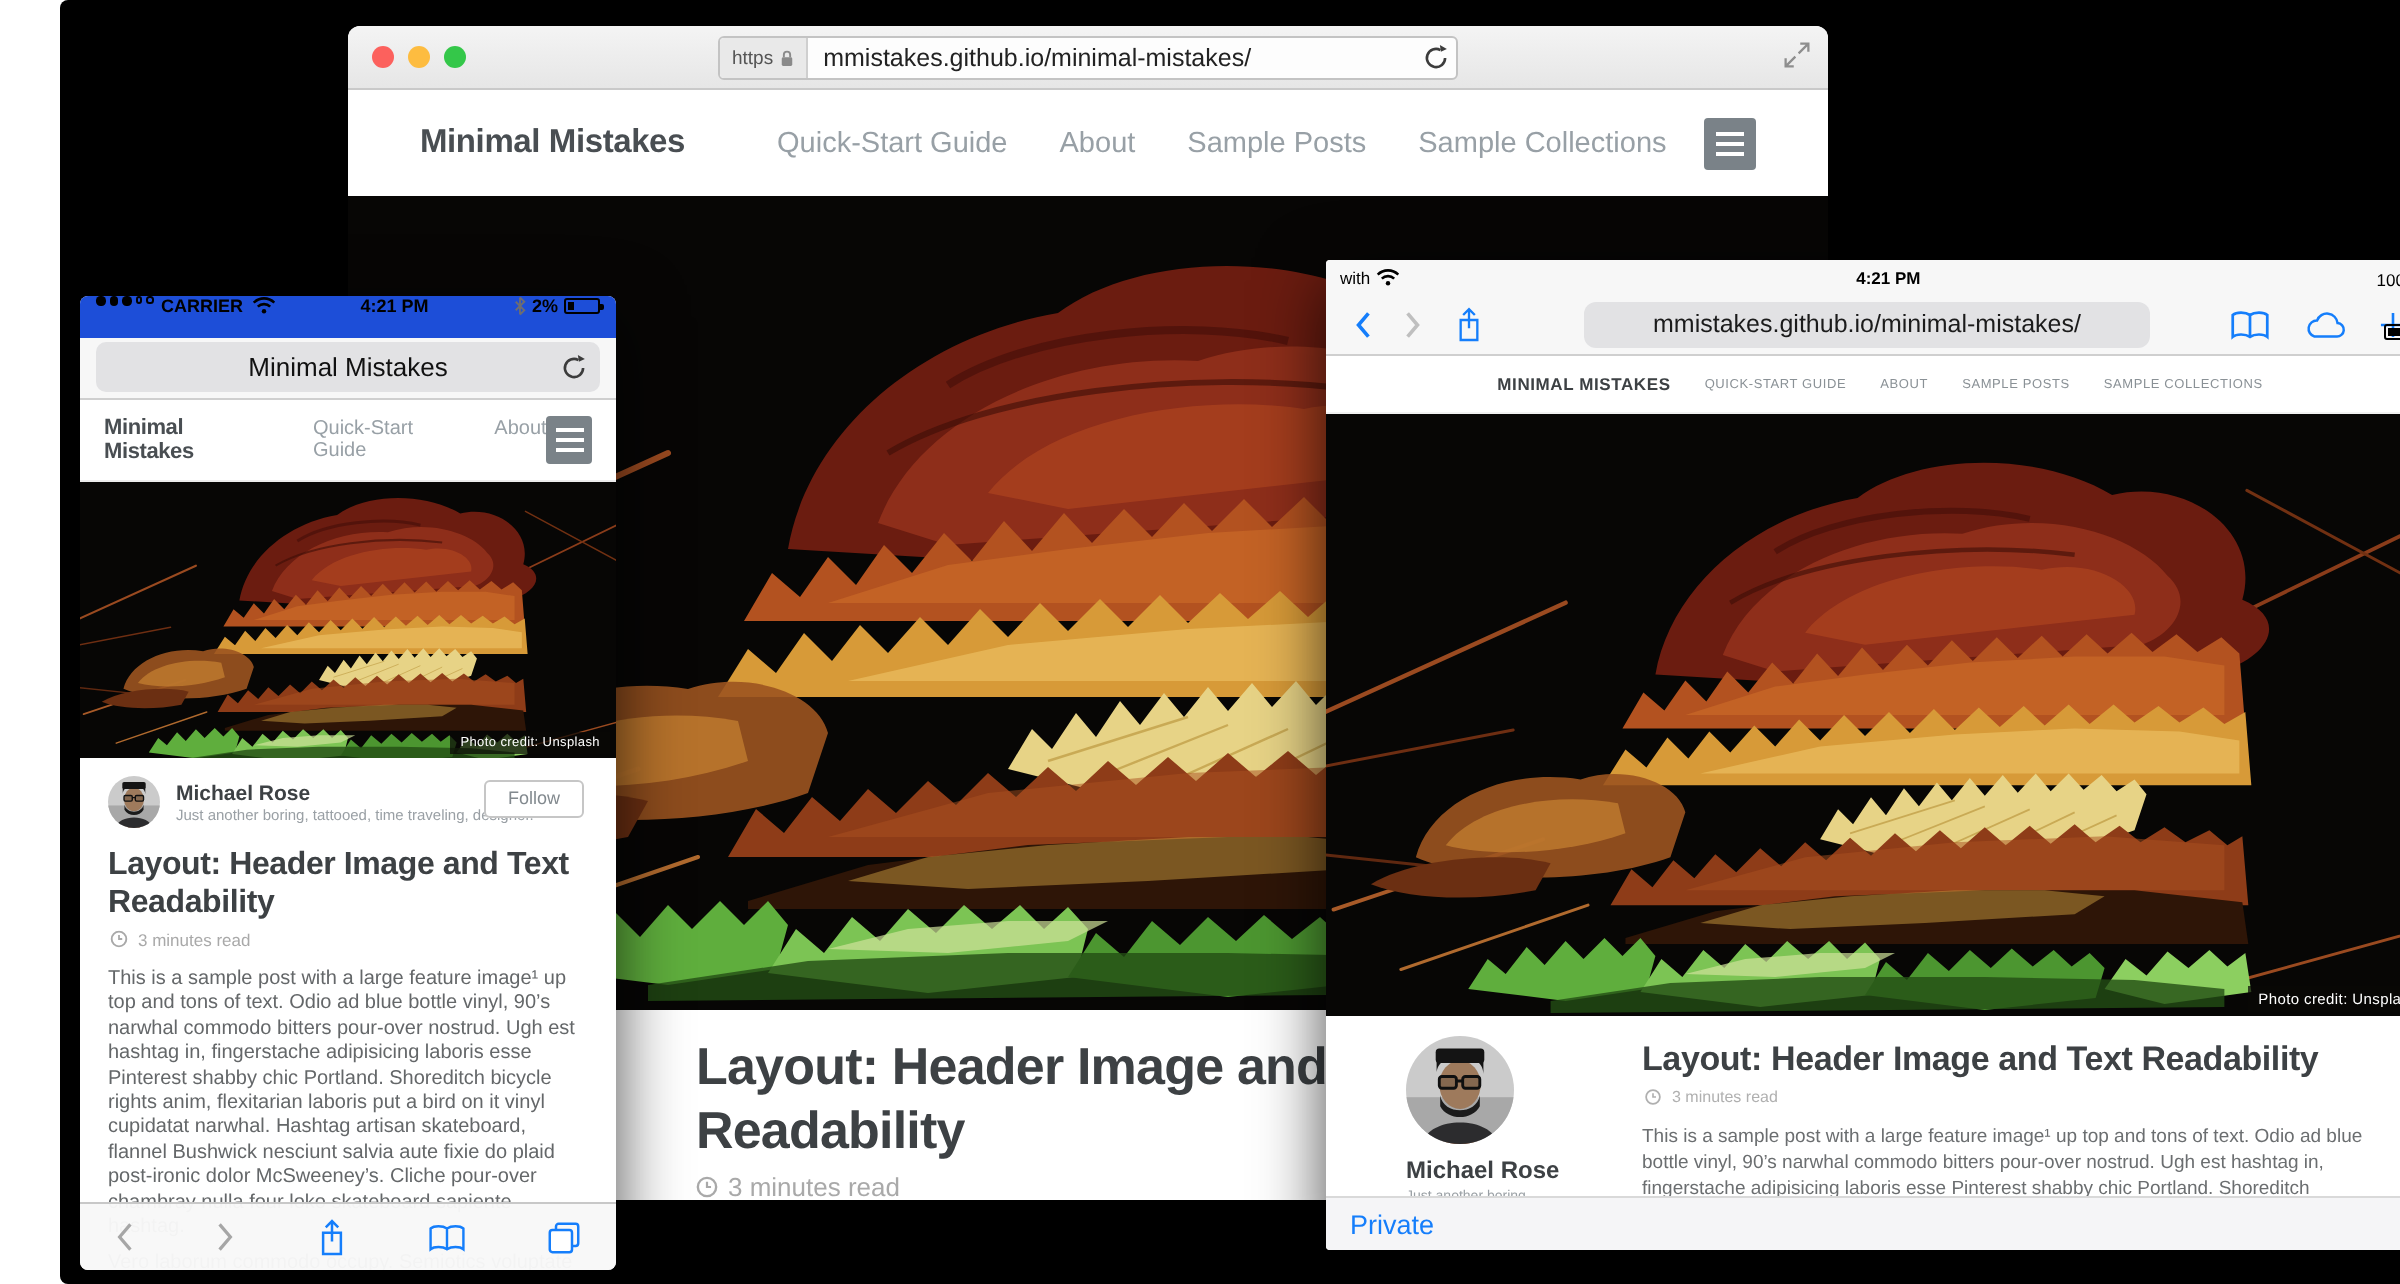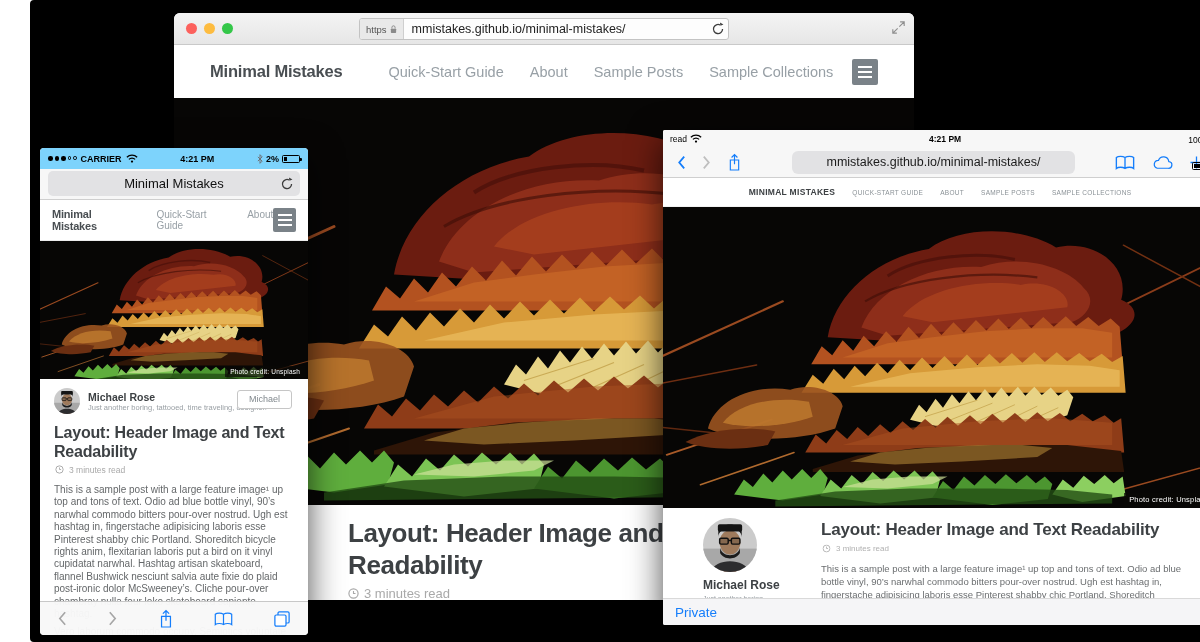--- a/index.html
+++ b/index.html
@@ -28,21 +28,21 @@
   .d-links span{font-size:14.5px;color:#98a0a6;}
   .burger{margin-left:auto;width:26px;height:26px;background:#7a8288;border-radius:2px;display:flex;flex-direction:column;justify-content:center;align-items:center;gap:3px;}
   .burger i{display:block;width:14px;height:2px;background:#fff;}
   .d-hero{height:407px;}
   .d-content{padding:12px 60px 0 174px;}
   .a-title{font-size:26px;line-height:32px;font-weight:bold;color:#3d4144;margin:0;letter-spacing:-.4px;}
   .a-meta{display:flex;align-items:center;gap:5px;color:#a9a9a9;font-size:13px;margin-top:5px;}
 
   
   .iphone{left:10px;top:148px;width:268px;height:487px;border-radius:4px;z-index:3;box-shadow:0 10px 34px rgba(0,0,0,.7);}
-  .i-status{height:21px;background:#7dd3fc;display:flex;align-items:center;padding:0 8px;font-size:9px;font-weight:bold;color:#000;}
+  .i-status{height:21px;background:#1d4ed8;display:flex;align-items:flex-start;padding:0 8px;font-size:9px;font-weight:bold;color:#000;}
   .sig-dots{display:flex;gap:2px;margin-right:4px;}
   .sig-dots i{width:4.5px;height:4.5px;border-radius:50%;}
   .sig-dots i.on{background:#000}.sig-dots i.off{border:1px solid #000;width:3.5px;height:3.5px;}
   .i-status .mid{flex:1;text-align:center;}
   .i-status .right{display:flex;align-items:center;gap:3px;}
   .batt{width:18px;height:8px;border:1px solid #000;border-radius:1.5px;position:relative;padding:1px;}
   .batt:after{content:"";position:absolute;right:-3px;top:2px;width:2px;height:3px;background:#000;border-radius:0 1px 1px 0;}
   .batt i{display:block;height:100%;background:#000;}
   .i-urlbar{height:31px;background:#f7f7f7;border-bottom:1px solid #cfcfcf;padding:2px 8px 4px;}
   .i-pill{position:relative;height:25px;background:#e2e2e4;border-radius:5px;display:flex;align-items:center;justify-content:center;font-size:13px;color:#111;}
@@ -316,21 +316,21 @@
     <rect x="18.5" y="22.5" width="9.5" height="6.5" rx="1.5"></rect>
     <rect x="31.5" y="22.5" width="9.5" height="6.5" rx="1.5"></rect>
     <path d="M28,25 L31.5,25" fill="none"></path>
   </g>
 </svg>
 </span>
         <span class="author-meta">
           <div class="author-name">Michael Rose</div>
           <div class="author-bio">Just another boring, tattooed, time traveling, designer.</div>
         </span>
-        <button class="follow-btn">Michael</button>
+        <button class="follow-btn">Follow</button>
       </div>
       <div class="i-title">Layout: Header Image and Text Readability</div>
       <div class="i-meta">
         <span style="color:#a9a9a9;transform:scale(.8);">
 <svg viewBox="0 0 12 12" width="11" height="11">
   <circle cx="6" cy="6" r="5" fill="none" stroke="currentColor" stroke-width="1.3"></circle>
   <path d="M6,3.2 L6,6 L8.2,6" fill="none" stroke="currentColor" stroke-width="1.2"></path>
 </svg>
 </span>
         <span>3 minutes read</span>
@@ -364,21 +364,21 @@
             <rect x="4.5" y="1" width="12.5" height="12.5" rx="1.5" fill="none" stroke="#157efb" stroke-width="1.4"></rect>
             <rect x="1" y="4.5" width="12.5" height="12.5" rx="1.5" fill="#fff" stroke="#157efb" stroke-width="1.4"></rect>
           </svg>
       </span>
     </div>
   </div>
 
   <div class="win ipad">
     <div class="p-status">
       <span class="left">
-        <span>read</span>
+        <span>with</span>
         <span>
 <svg viewBox="0 0 14 10" width="12" height="9">
   <path d="M1,3.6 a8.5,8.5 0 0 1 12,0" fill="none" stroke="#000" stroke-width="1.5"></path>
   <path d="M3.4,6 a5,5 0 0 1 7.2,0" fill="none" stroke="#000" stroke-width="1.5"></path>
   <circle cx="7" cy="8.6" r="1.3" fill="#000"></circle>
 </svg>
 </span>
       </span>
       <span class="mid">4:21 PM</span>
       <span class="right">

